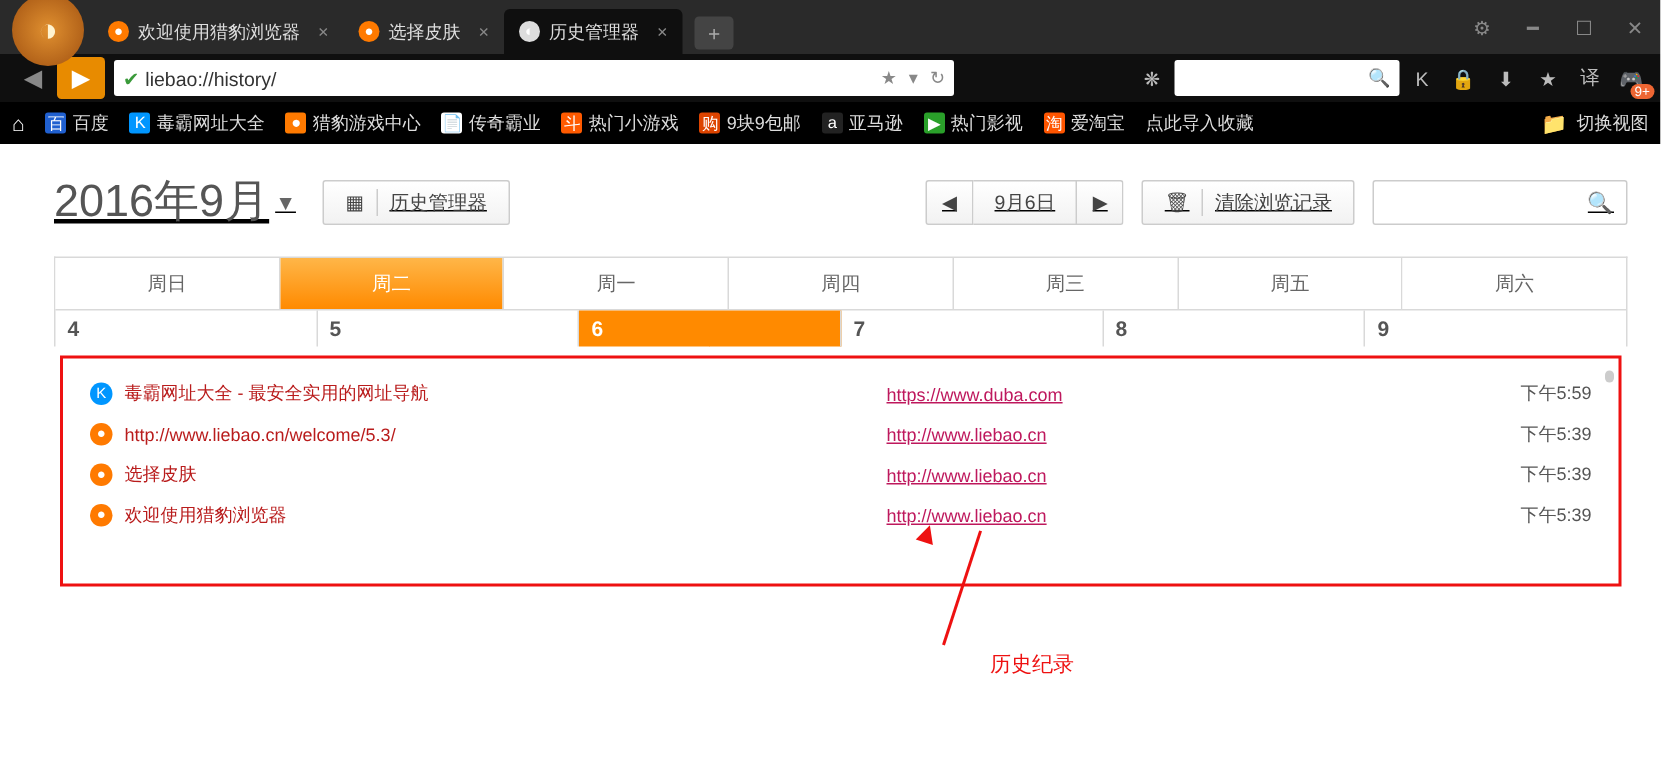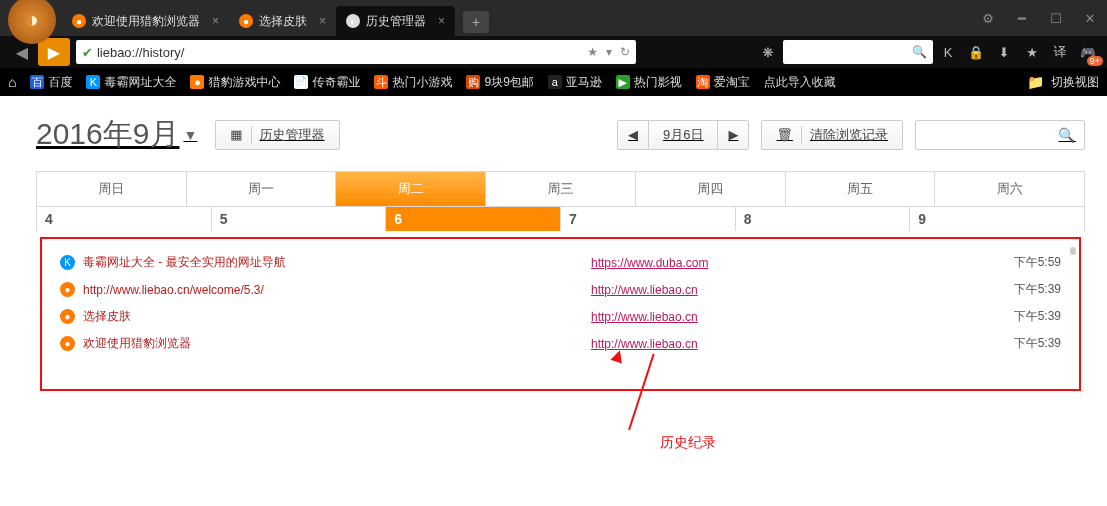--- a/index.html
+++ b/index.html
@@ -215,24 +215,24 @@
       </div>
       <div class="searchbox2">
         <span class="mag">🔍</span>
       </div>
     </div>
   </div>
 
   <div class="cal">
     <div class="cal-head" id="weekdays-row">
         <div class="dcell">周日</div>
+        <div class="dcell active">周二</div>
         <div class="dcell">周一</div>
-        <div class="dcell active">周二</div>
+        <div class="dcell">周四</div>
         <div class="dcell">周三</div>
-        <div class="dcell">周四</div>
         <div class="dcell">周五</div>
         <div class="dcell">周六</div>
       </div>
     <div class="cal-dates" id="dates-row">
         <div class="ncell">4</div>
         <div class="ncell">5</div>
         <div class="ncell active">6</div>
         <div class="ncell">7</div>
         <div class="ncell">8</div>
         <div class="ncell">9</div>

